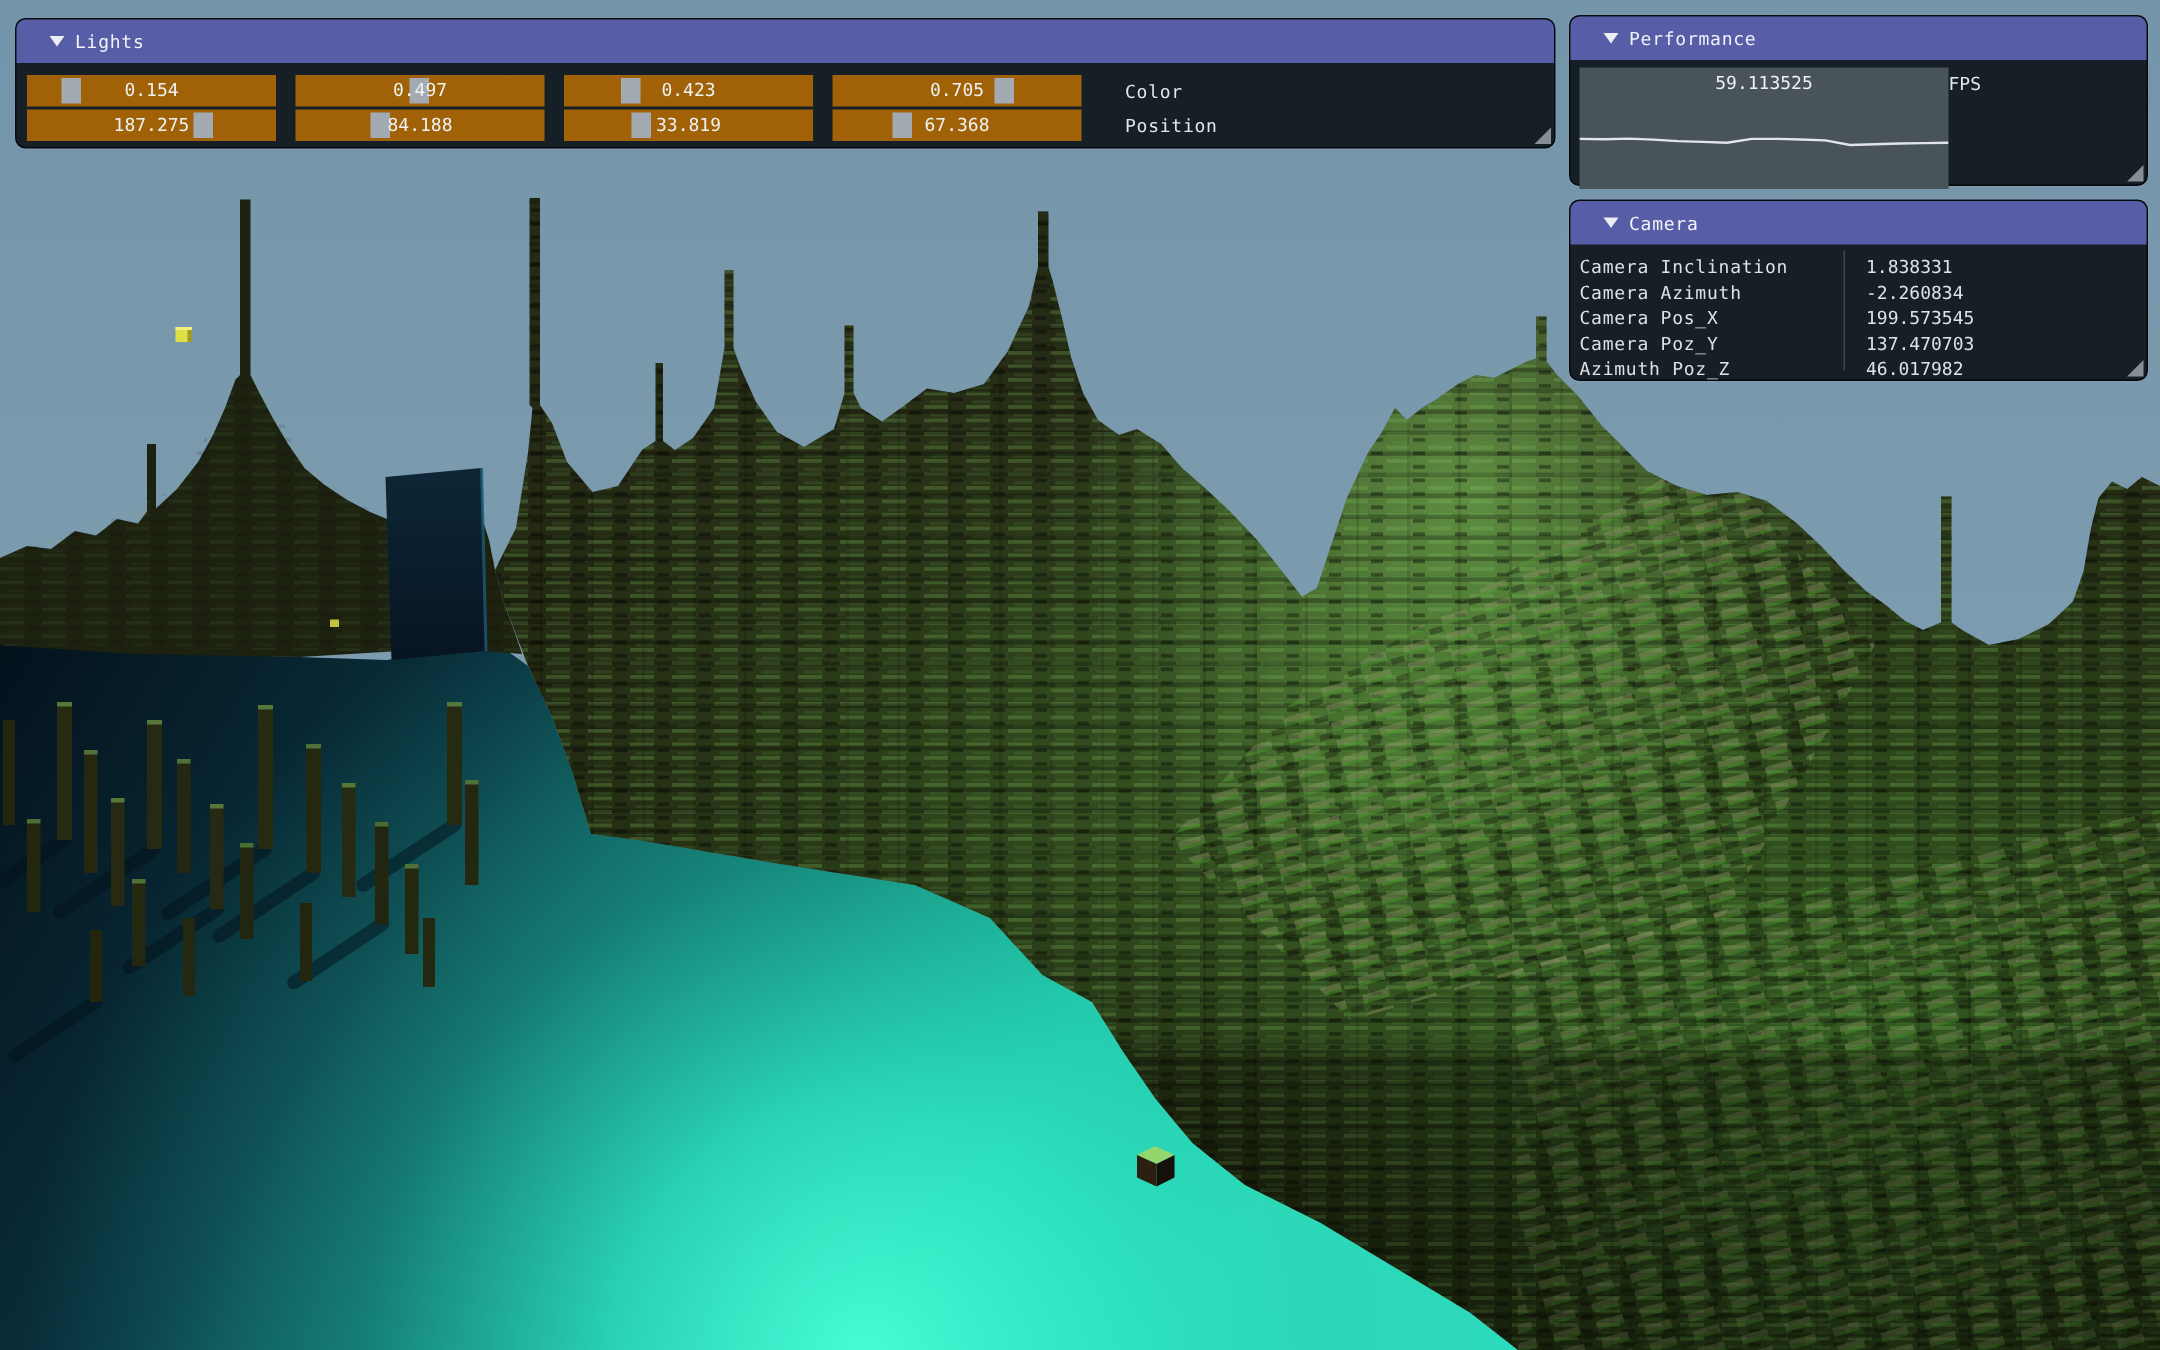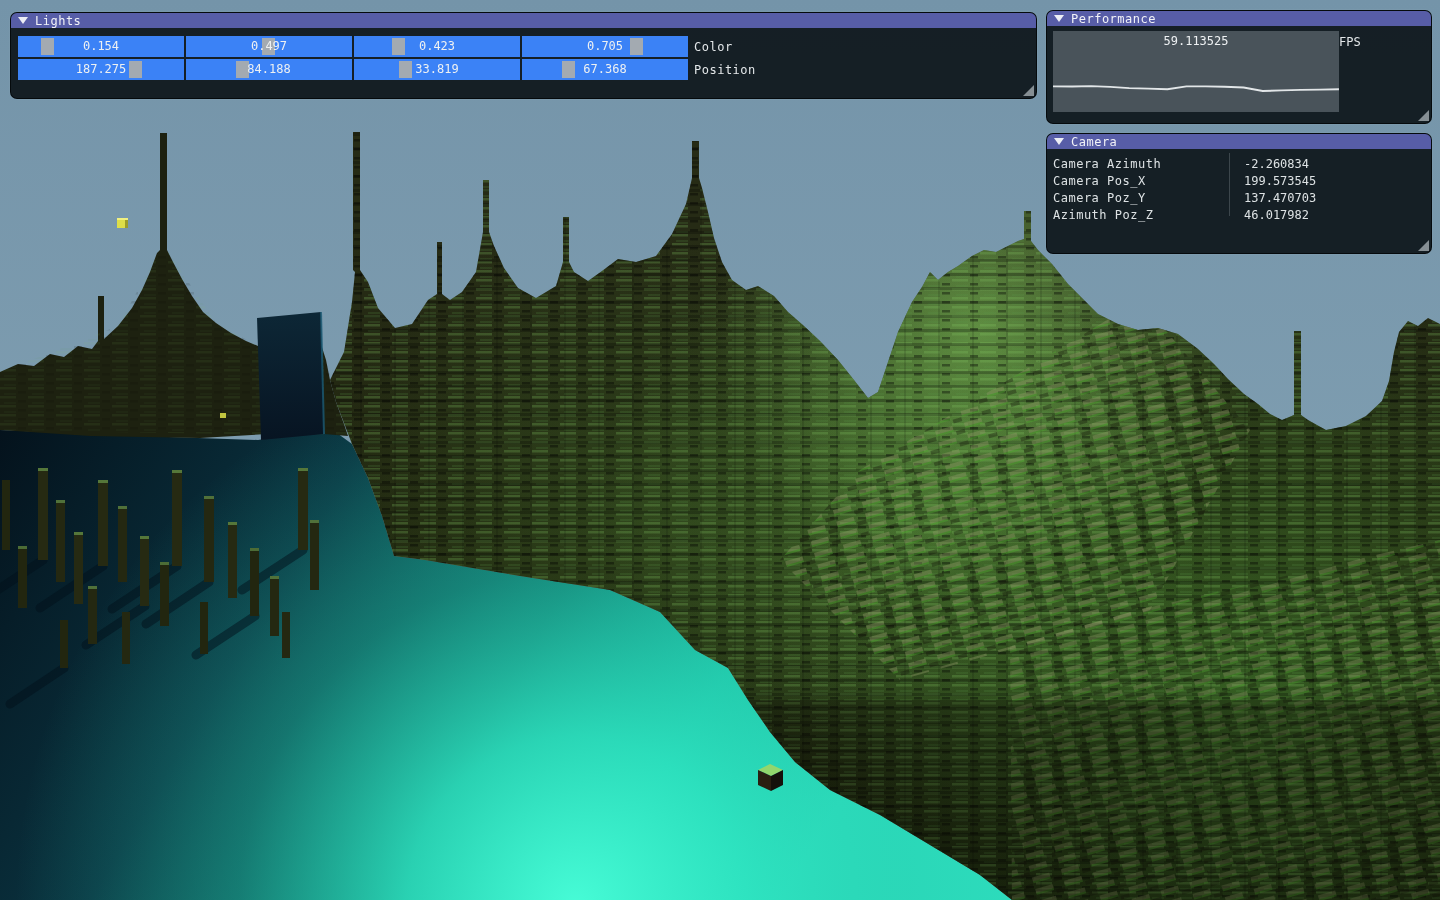--- a/index.html
+++ b/index.html
@@ -3,41 +3,41 @@
 <meta charset="utf-8">
 <style>
   html,body{margin:0;padding:0;background:#000;}
   .stage{position:relative;width:1440px;height:900px;overflow:hidden;
          font-family:"DejaVu Sans Mono","Liberation Mono",monospace;font-size:12px;color:#e8ecee;}
   .scene{position:absolute;left:0;top:0;width:1440px;height:900px;display:block;}
 
   
   .window{position:absolute;background:rgba(14,22,27,0.93);border:1px solid rgba(4,7,9,0.85);
           border-radius:7px;box-shadow:0 0 0 1px rgba(255,255,255,0.03);}
-  .titlebar{height:15px;background:#575da7;border-radius:6px 6px 0 0;display:flex;align-items:center;
-            padding:0 7px;gap:7px;color:#f2f3f8;}
+  .titlebar{height:29px;background:#575da7;border-radius:6px 6px 0 0;display:flex;align-items:center;
+            padding:0 22px;gap:7px;color:#f2f3f8;}
   .titlebar .title{letter-spacing:0.5px;}
   .arrow{width:0;height:0;border-left:5px solid transparent;border-right:5px solid transparent;
          border-top:7px solid #eceef5;flex:0 0 auto;}
   .grip{position:absolute;right:2px;bottom:2px;width:0;height:0;border-style:solid;
         border-width:0 0 11px 11px;border-color:transparent transparent #9aa3a8 transparent;opacity:.85;}
 
   
   .lights{left:10px;top:12px;width:1025px;height:85px;}
   .lights .body{padding:8px 0 0 7px;}
   .lights .row{display:flex;align-items:center;margin-bottom:2px;}
-  .slider{position:relative;width:166px;height:21px;background:#3b82f6;margin-right:2px;flex:0 0 auto;}
+  .slider{position:relative;width:166px;height:21px;background:#a16207;margin-right:13px;flex:0 0 auto;}
   .slider .grab{position:absolute;top:2px;bottom:2px;width:13px;background:#a3aab1;}
   .slider .val{position:absolute;left:0;right:0;top:0;line-height:21px;text-align:center;color:#eef1f2;}
-  .rowlabel{margin-left:4px;color:#e3e7e9;letter-spacing:0.5px;}
+  .rowlabel{margin-left:16px;color:#e3e7e9;letter-spacing:0.5px;}
 
   
   .perf{left:1046px;top:10px;width:384px;height:112px;}
   .perf .body{padding:5px 6px 0 6px;display:flex;align-items:flex-start;}
-  .plot{position:relative;width:286px;height:81px;background:#49535a;flex:0 0 auto;}
+  .plot{position:relative;width:246px;height:81px;background:#49535a;flex:0 0 auto;}
   .plot svg{position:absolute;inset:0;}
   .plot .overlay{position:absolute;left:0;right:0;top:3px;text-align:center;color:#eef1f3;}
   .plotlabel{margin-left:0;margin-top:4px;color:#e3e7e9;}
 
   
   .cam{left:1046px;top:133px;width:384px;height:119px;}
   .cam .body{position:relative;padding:7px 6px 0 6px;}
   .cam .crow{display:flex;height:17px;line-height:17px;}
   .cam .clabel{width:176px;flex:0 0 auto;color:#dde2e4;letter-spacing:0.5px;}
   .cam .cval{padding-left:15px;color:#dde2e4;}
@@ -280,20 +280,24 @@
   </div>
 
   <div class="window cam">
     <div class="titlebar">
       <span class="arrow"></span>
       <span class="title">Camera</span>
     </div>
     <div class="body">
       <div class="divider"></div>
       <div class="crow">
+        <span class="clabel">Camera Inclination</span>
+        <span class="cval">1.838331</span>
+      </div>
+      <div class="crow">
         <span class="clabel">Camera Azimuth</span>
         <span class="cval">-2.260834</span>
       </div>
       <div class="crow">
         <span class="clabel">Camera Pos_X</span>
         <span class="cval">199.573545</span>
       </div>
       <div class="crow">
         <span class="clabel">Camera Poz_Y</span>
         <span class="cval">137.470703</span>

